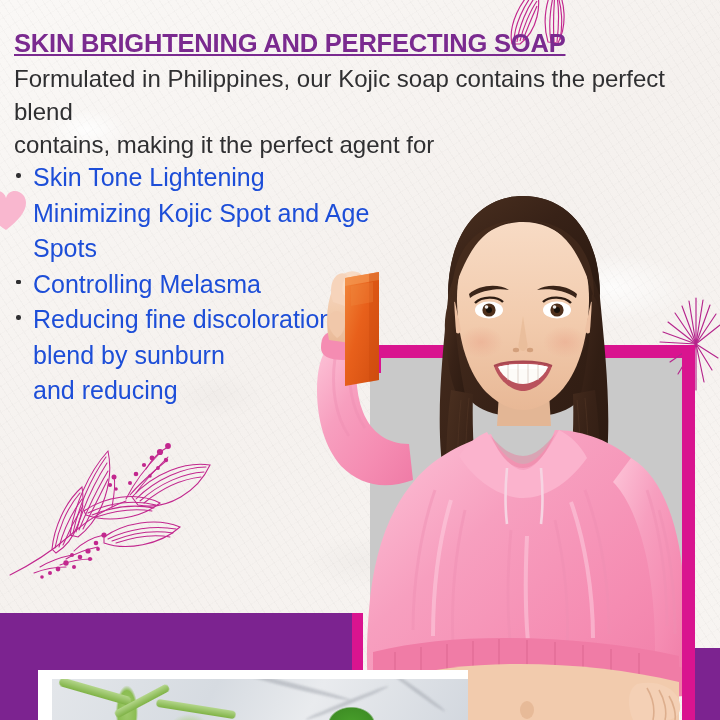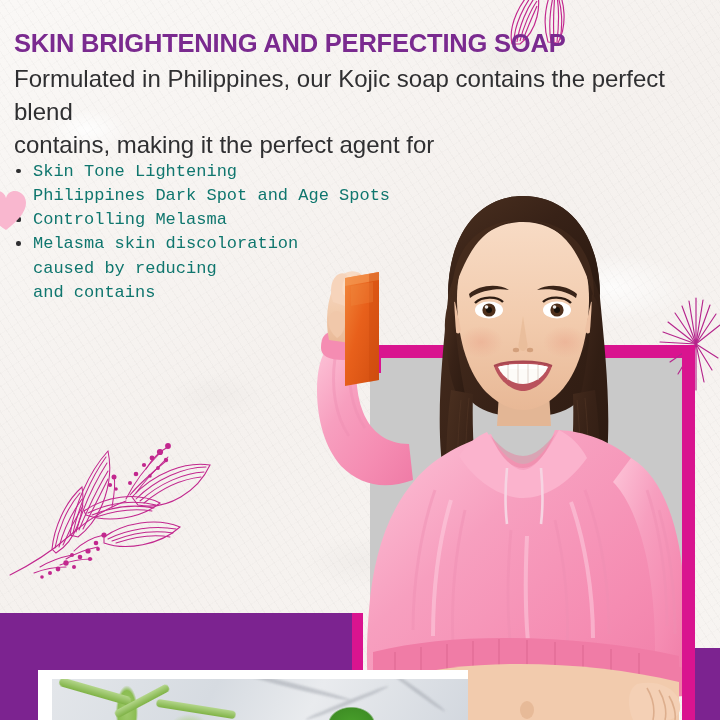--- a/index.html
+++ b/index.html
@@ -37,34 +37,34 @@
 
   
   .headline {
     position:absolute; left:14px; top:30px;
     width:640px;
     font-size:25.5px; font-weight:bold;
     letter-spacing:-0.2px;
     color:#7a2a8f;
     line-height:1.08;
     white-space:nowrap;
+    text-decoration:underline;
   }
   .intro {
     position:absolute; left:14px; top:62px;
     width:700px;
     font-size:24px; line-height:1.38;
     color:#2f2f31;
   }
   .bullets {
     position:absolute; left:14px; top:160px;
     width:400px;
-    font-size:17px; line-height:1.42;
-    color:#0f766e;
+    font-size:25px; line-height:1.42;
+    color:#1d4ed8;
     list-style:none;
-    font-family:Liberation Mono, monospace;
   }
   .bullets li { position:relative; padding-left:19px; }
   .bullets li .dot {
     position:absolute; left:2px; top:.52em;
     width:4.5px; height:4.5px; border-radius:50%;
     background:#2f2f31;
   }
   .bullets li .cont { display:block; padding-left:0; }
 
   
@@ -180,34 +180,34 @@
     <div>contains, making it the perfect agent for</div>
   </div>
 
   <ul class="bullets">
     <li>
       <span class="dot"></span>
       <span class="cont">Skin Tone Lightening</span>
     </li>
     <li>
       <span class="dot"></span>
-      <span class="cont">Philippines Dark Spot and Age Spots</span>
+      <span class="cont">Minimizing Kojic Spot and Age Spots</span>
     </li>
     <li>
       <span class="dot"></span>
     </li>
     <li>
       <span class="dot"></span>
       <span class="cont">Controlling Melasma</span>
     </li>
     <li>
       <span class="dot"></span>
-      <span class="cont">Melasma skin discoloration</span>
-      <span class="cont">caused by reducing</span>
-      <span class="cont">and contains</span>
+      <span class="cont">Reducing fine discoloration</span>
+      <span class="cont">blend by sunburn</span>
+      <span class="cont">and reducing</span>
     </li>
   </ul>
 
   <div class="heart-left">
     <svg viewBox="0 0 40 44" width="40" height="44">
       <path d="M20 42 C2 30 -6 18 2 8 C8 0 18 2 20 10 C22 2 32 0 38 8 C44 18 36 30 20 42 Z" fill="#f9b7cf"></path>
     </svg>
   </div>
 
   <div class="sprig-left">

